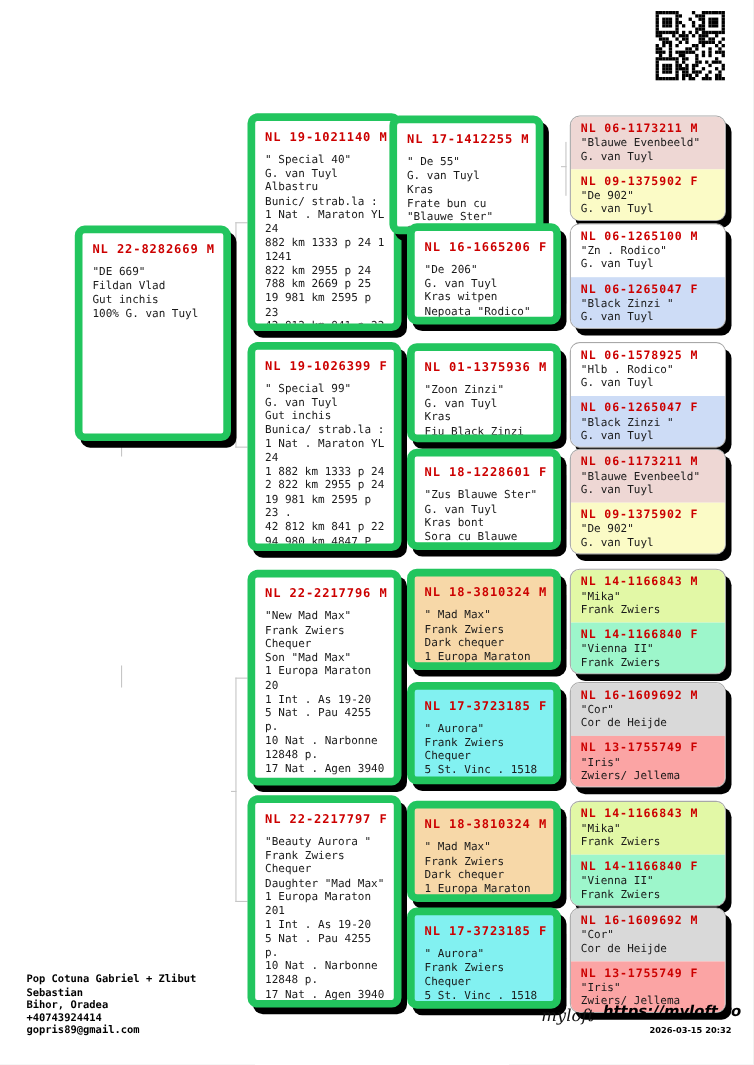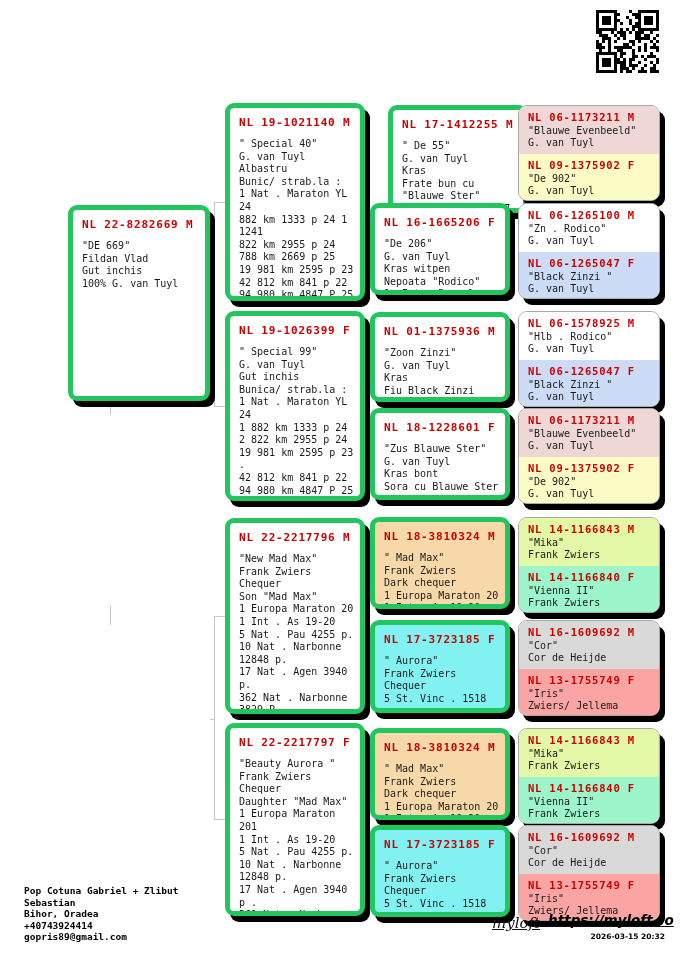--- a/index.html
+++ b/index.html
@@ -1,42 +1,42 @@
 <!DOCTYPE html>
 <html><head>
 <meta charset="utf-8">
 <style>
   html,body{margin:0;padding:0;background:#e8e8e8;}
   .page{position:relative;width:685px;height:968px;background:#ffffff;overflow:hidden;
         font-family:"DejaVu Sans Mono", monospace;color:#111;}
   .title{position:absolute;top:13px;left:0;width:685px;text-align:center;
          font-size:15px;font-weight:bold;letter-spacing:2px;}
   
-  .box{position:absolute;background:#fff;border:5px solid #22c55e;border-radius:9px;
+  .box{position:absolute;background:#fff;border:7px solid #22c55e;border-radius:9px;
        box-shadow:5px 6px 0 #000;box-sizing:border-box;padding:8px 4px 0 9px;overflow:hidden;}
   .ring{color:#cc0000;font-weight:bold;font-size:11px;letter-spacing:0.8px;white-space:nowrap;}
   .body{margin-top:9px;font-size:10px;line-height:12.6px;white-space:pre-line;color:#1a1a1a;}
   
   .group{position:absolute;border:1px solid #a8a8a8;border-radius:9px;box-shadow:5px 6px 0 #000;
          box-sizing:border-box;overflow:hidden;background:#fff;}
   .half{width:100%;height:48px;box-sizing:border-box;padding:5px 4px 0 9px;overflow:hidden;}
   .half .ring{font-size:10.5px;}
   .half .body{margin-top:2px;font-size:10px;line-height:12px;}
   
   .conn{position:absolute;background:#c6c6c6;}
   
   .qr{position:absolute;top:8px;left:594px;width:67px;height:67px;background:#fff;
       border:2px solid #fff;}
   .qr-pattern{position:relative;width:63px;height:63px;}
   .qr-pattern div{position:absolute;width:3px;height:3px;background:#000;}
   
   .owner{position:absolute;left:24px;top:885px;font-weight:bold;font-size:9.5px;
          line-height:11.6px;white-space:pre-line;color:#000;}
   .footer{position:absolute;left:490px;top:912px;width:175px;height:36px;}
-  .brand-row{display:flex;align-items:flex-start;text-decoration:underline;}
+  .brand-row{display:flex;align-items:flex-start;}
   .bird{width:22px;height:20px;margin-top:2px;}
   .brand-name{font-family:"DejaVu Serif", serif;font-style:italic;font-size:15px;
               margin:2px 8px 0 2px;}
   .site-url{font-family:"DejaVu Sans", sans-serif;font-weight:bold;font-style:italic;
             font-size:13.5px;color:#000;text-decoration:none;}
   .gen-date{position:absolute;right:0;top:20px;font-family:"DejaVu Sans", sans-serif;
             font-weight:bold;font-size:7.5px;color:#000;}
 </style>
 </head>
 <body>
@@ -396,21 +396,21 @@
 1 Int . As 19-20
 5 Nat . Pau 4255 p.
 10 Nat . Narbonne
 12848 p.
 17 Nat . Agen 3940 p .
 362 Nat . Narbonne
 3829 P.
 Daughter "Aurora"</div>
   </div>
 
-  <div class="box" style="left:388px;top:105px;width:140px;height:108px">
+  <div class="box" style="left:354px;top:105px;width:140px;height:108px">
     <div class="ring" style="color: rgb(204, 0, 0);">NL 17-1412255 M</div>
     <div class="body">" De 55"
 G. van Tuyl
 Kras
 Frate bun cu
 "Blauwe Ster"
 2 Nat . Maraton 17</div>
   </div>
   <div class="box" style="left:370px;top:203px;width:140px;height:92px">
     <div class="ring" style="color: rgb(204, 0, 0);">NL 16-1665206 F</div>

